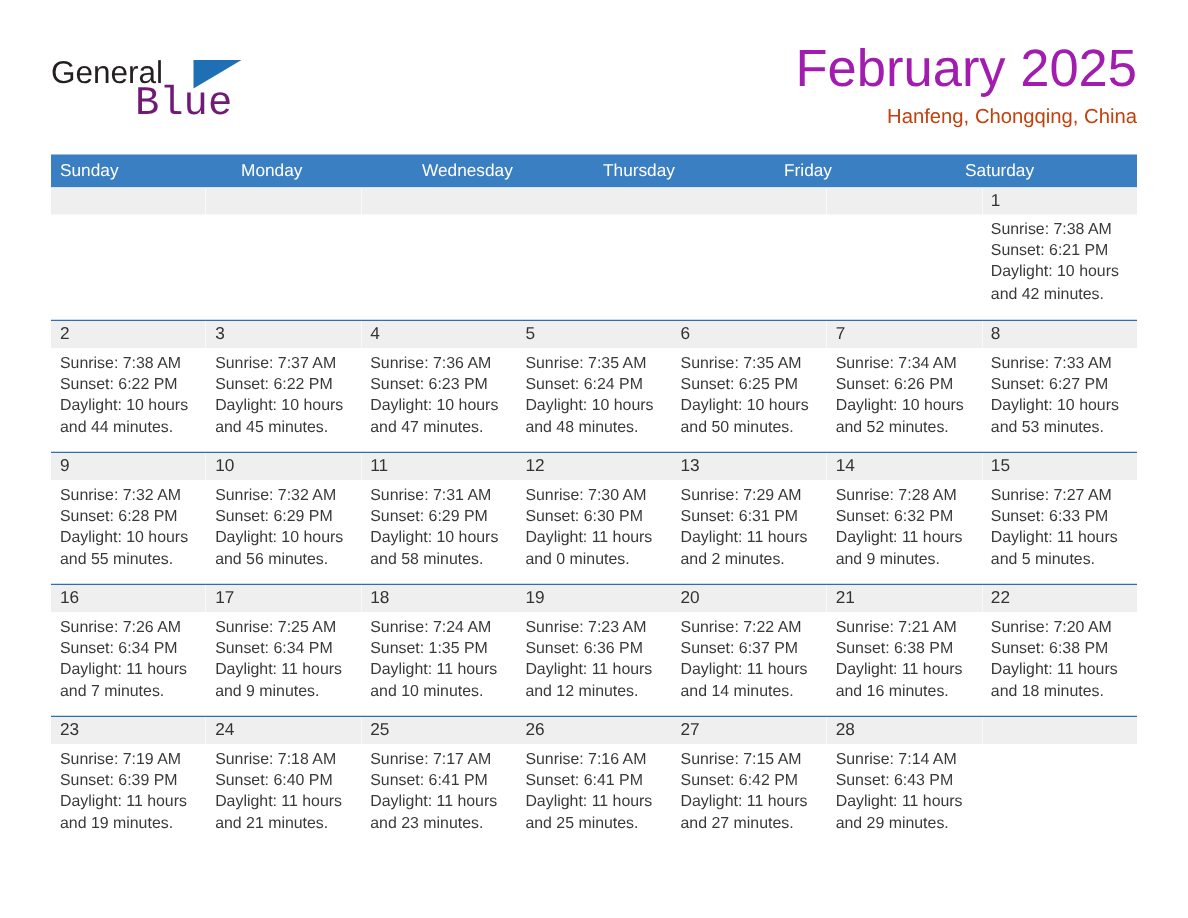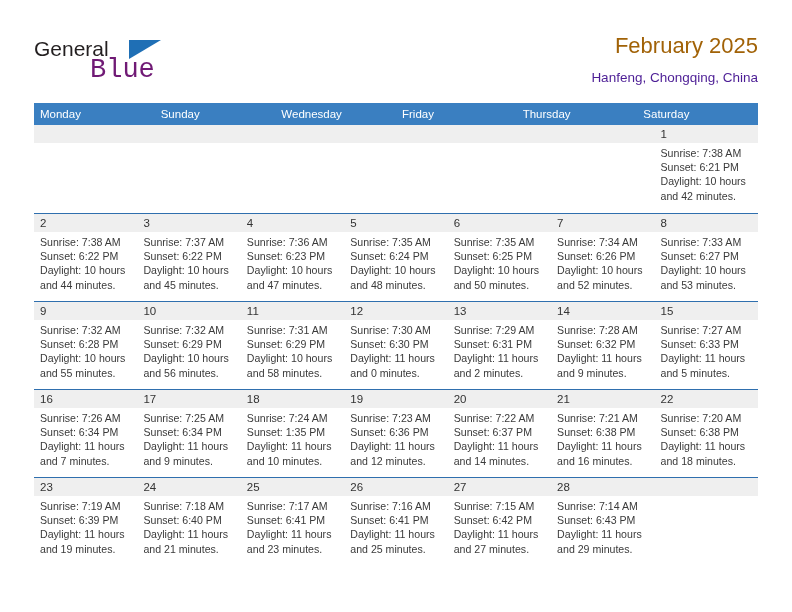--- a/index.html
+++ b/index.html
@@ -64,28 +64,28 @@
     font-family: Liberation Mono, monospace;
     line-height: 25px;
   }
   .title-block {
     position: absolute;
     right: 0;
     top: 0;
     text-align: right;
   }
   .month-title {
-    font-size: 22px;
-    color: #a16207;
+    font-size: 35px;
+    color: #a21caf;
     line-height: 32px;
     white-space: nowrap;
   }
   .location {
     font-size: 13.5px;
-    color: #4c1d95;
+    color: #c2410c;
     line-height: 20px;
     margin-top: 6px;
     white-space: nowrap;
   }
 
   
   .calendar {
     position: absolute;
     left: 34px;
     top: 103px;
@@ -161,25 +161,25 @@
     <div class="title-block">
       <div class="month-title">February 2025</div>
       <div class="location">Hanfeng, Chongqing, China</div>
     </div>
 
   </div>
 
   <div class="calendar">
 
     <div class="dow-row">
+      <div class="dow">Sunday</div>
       <div class="dow">Monday</div>
-      <div class="dow">Sunday</div>
       <div class="dow">Wednesday</div>
+      <div class="dow">Thursday</div>
       <div class="dow">Friday</div>
-      <div class="dow">Thursday</div>
       <div class="dow">Saturday</div>
     </div>
 
     <div id="weeks-container">
         <div class="week">
           <div class="cell empty">
             <div class="daynum"></div>
           </div>
           <div class="cell empty">
             <div class="daynum"></div>

